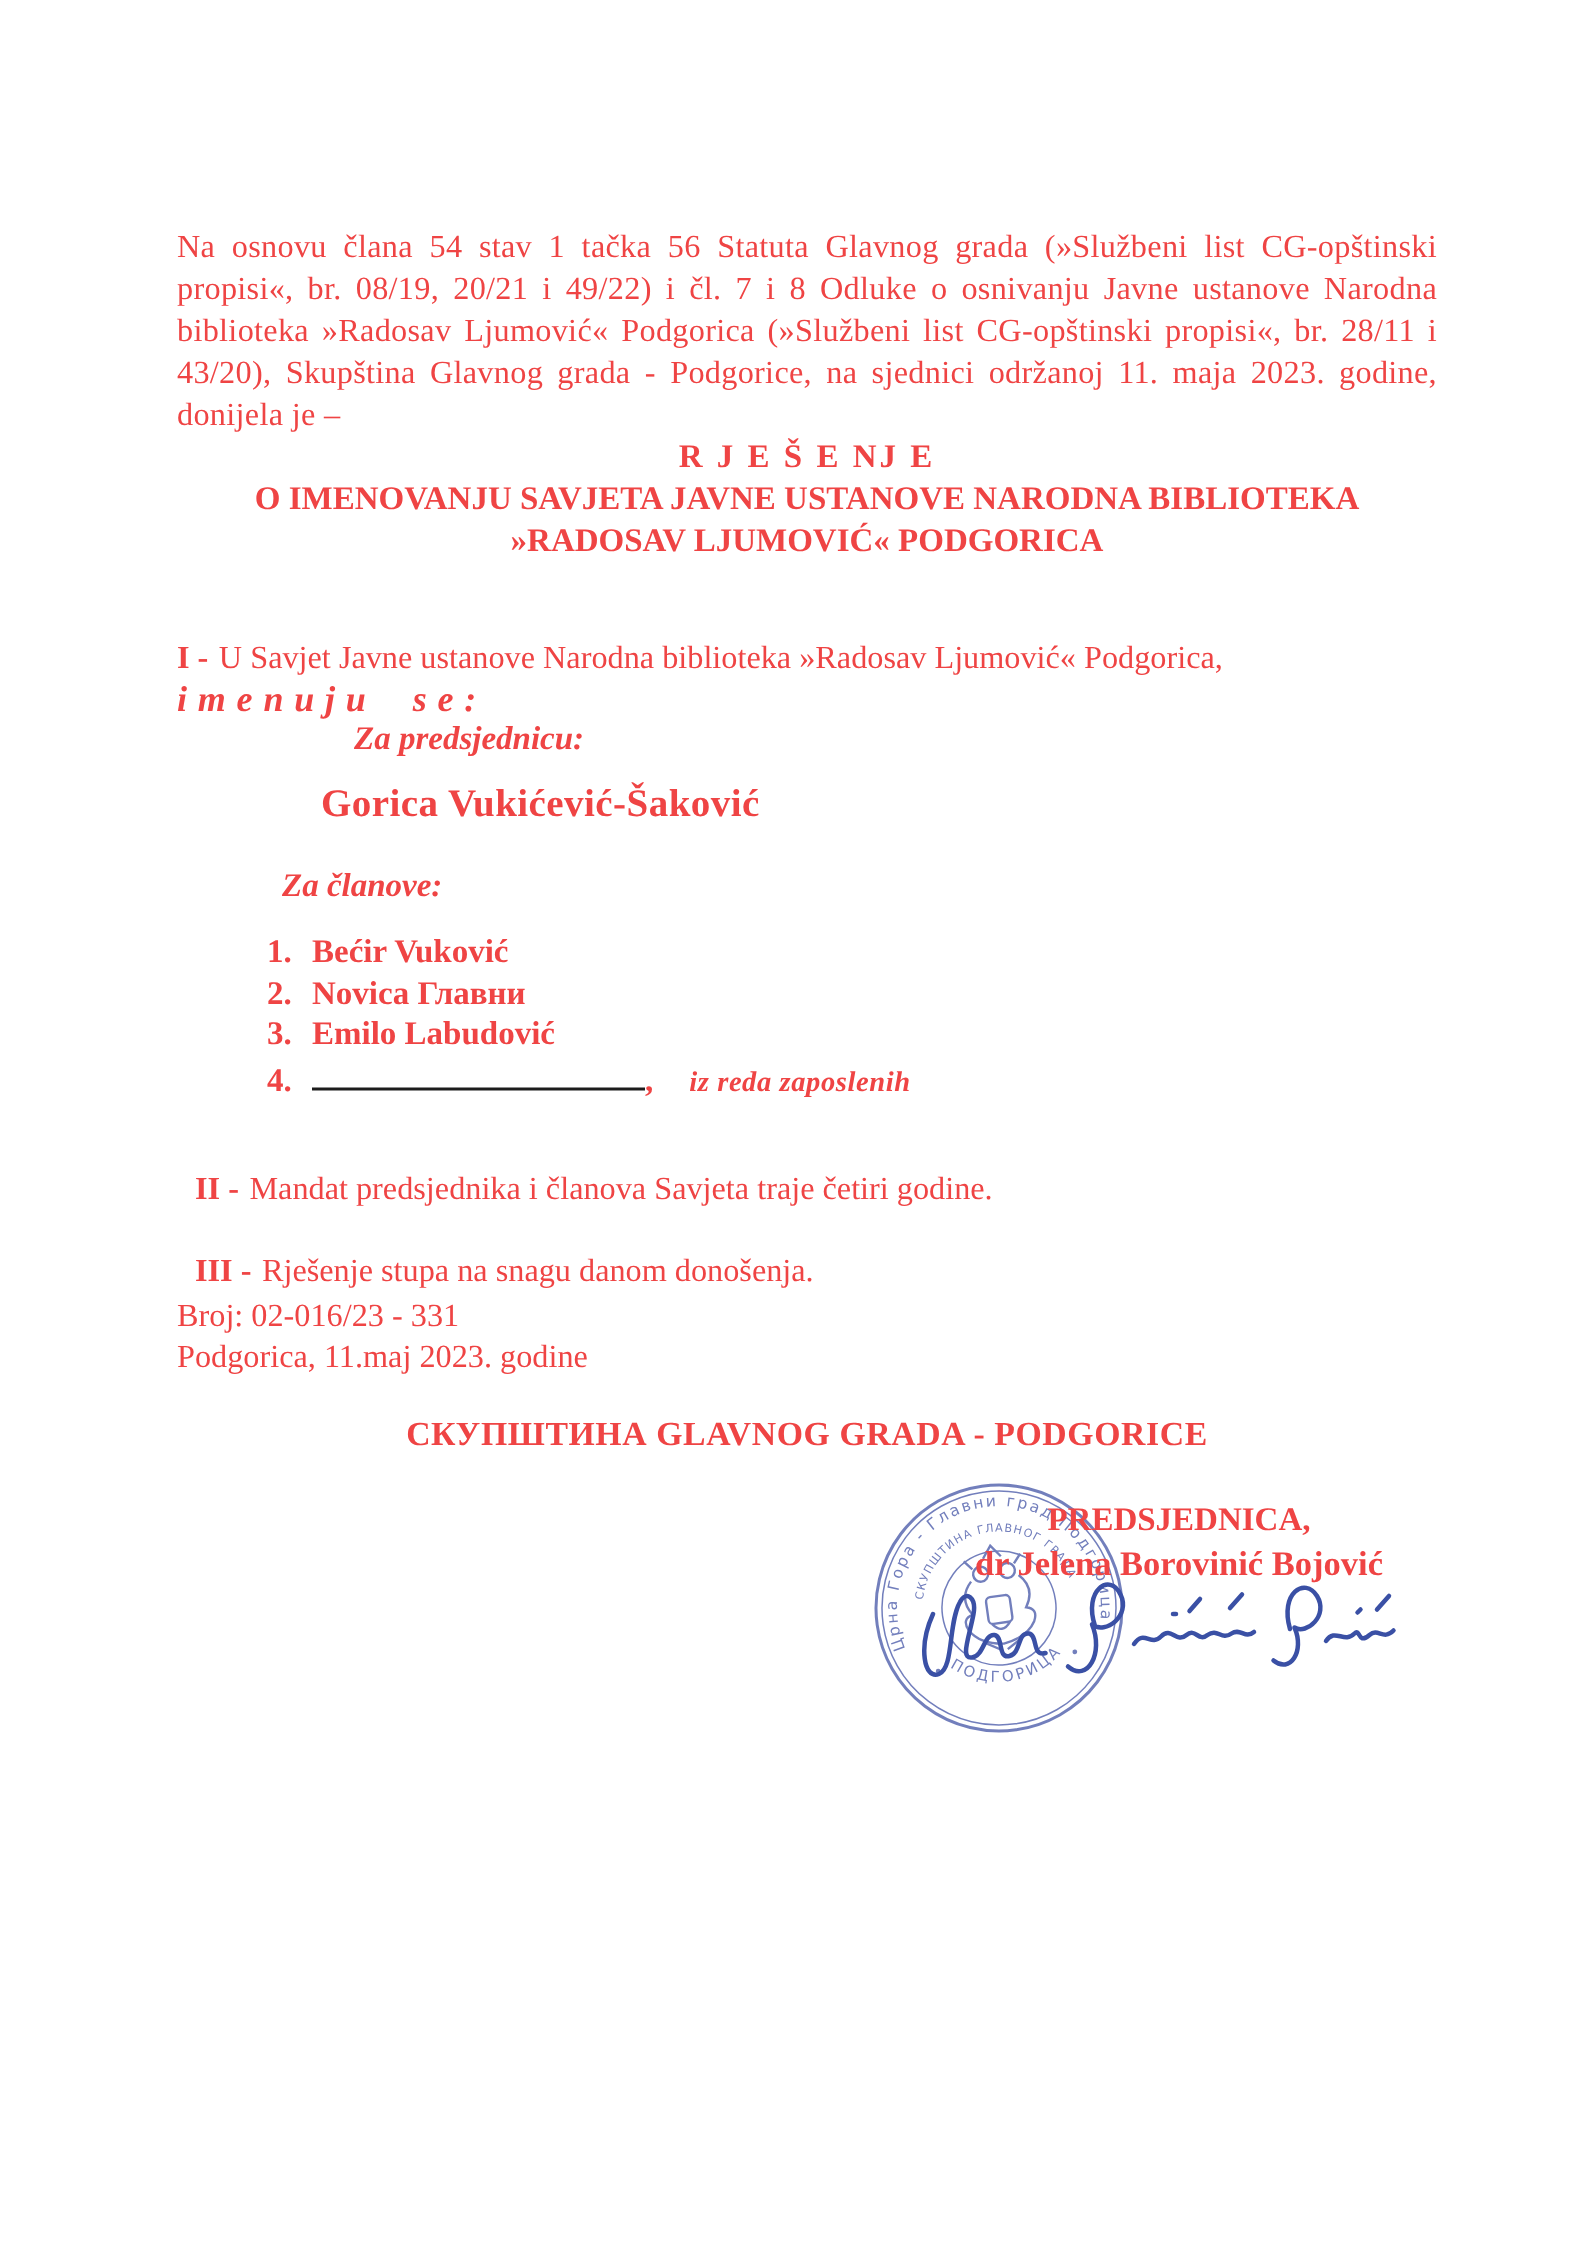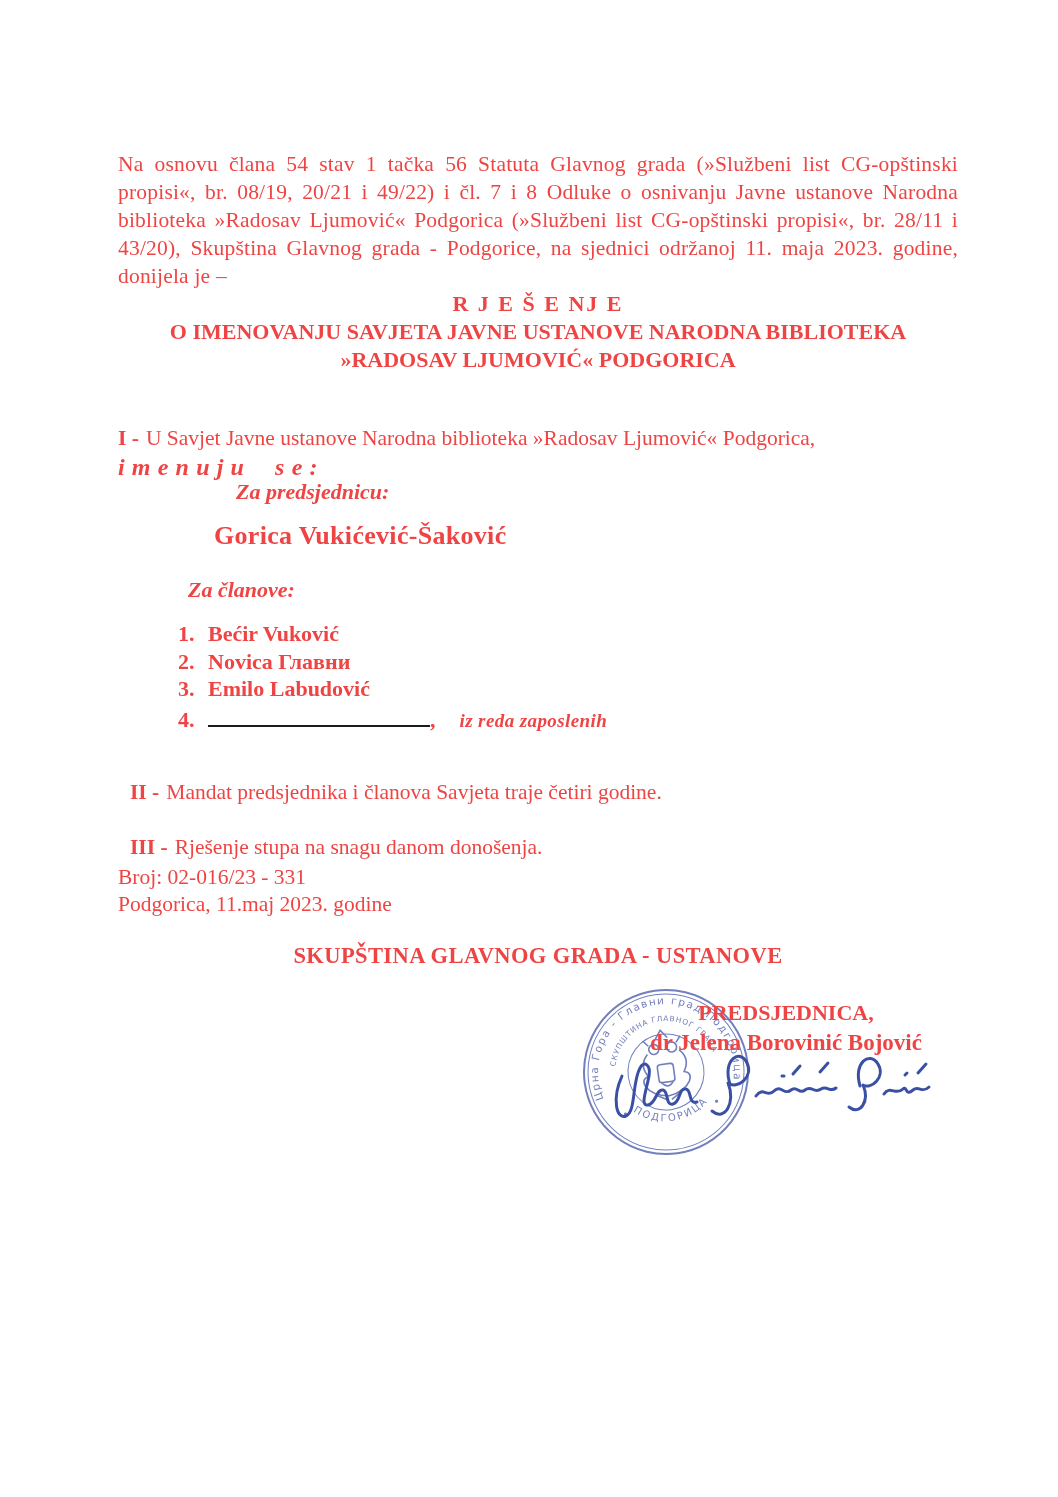--- a/index.html
+++ b/index.html
@@ -132,21 +132,21 @@
     <span class="numeral">II -</span><span>Mandat predsjednika i članova Savjeta traje četiri godine.</span>
   </p>
 
   <p class="abs content-col section-para sec3">
     <span class="numeral">III -</span><span>Rješenje stupa na snagu danom donošenja.</span>
   </p>
 
   <div class="abs content-col meta-line broj">Broj: 02-016/23 - 331</div>
   <div class="abs content-col meta-line place-date">Podgorica, 11.maj 2023. godine</div>
 
-  <div class="abs content-col assembly">SKUPŠTINA GLAVNOG GRADA - USTANOVE</div>
+  <div class="abs content-col assembly">СКУПШТИНА GLAVNOG GRADA - PODGORICE</div>
 
   <div class="abs sig-block">
     <div class="sig-role">PREDSJEDNICA,</div>
     <div class="sig-name">dr Jelena Borovinić Bojović</div>
   </div>
 
   <div class="abs stamp-wrap">
     <svg width="172" height="172" viewBox="0 0 172 172">
       <g transform="rotate(-8 86 86)" stroke="#5463ae" fill="none">
         <circle cx="86" cy="86" r="82" stroke-width="2"></circle>

